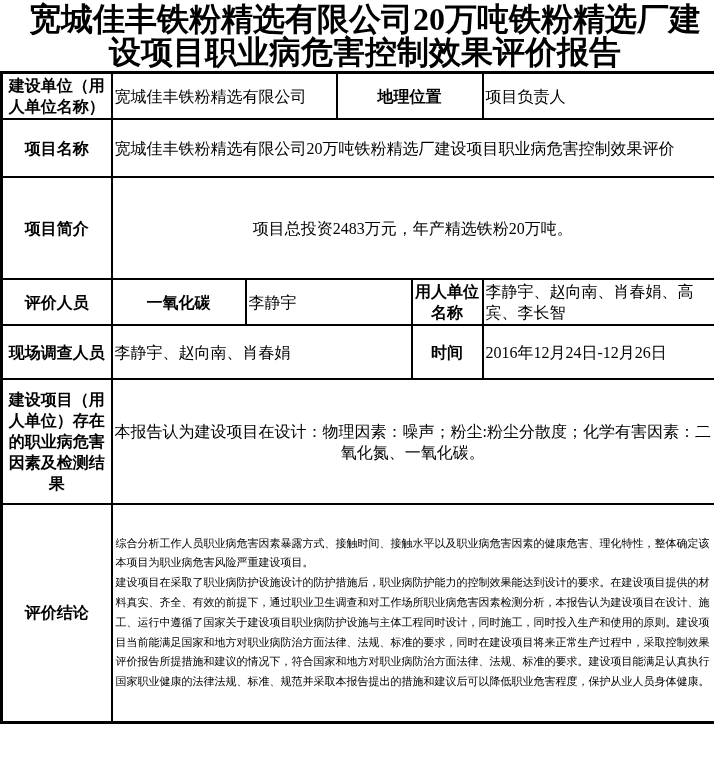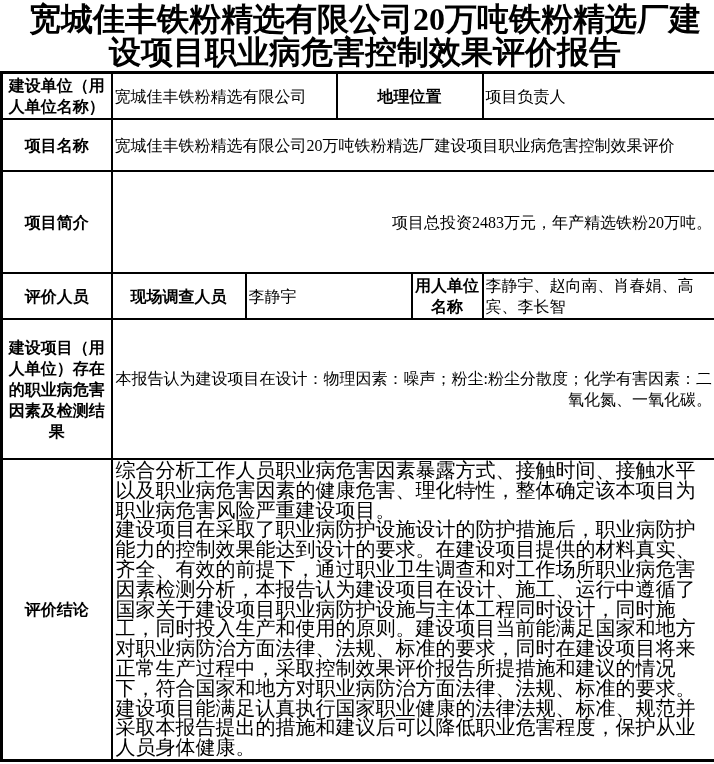--- a/index.html
+++ b/index.html
@@ -40,30 +40,30 @@
     overflow: hidden;
     word-break: break-all;
   }
   td.lbl {
     font-weight: bold;
     text-align: center;
   }
   td.val {
   }
   td.val-left {
-    text-align: right;
+    text-align: center;
     padding-left: 1px;
   }
   td.conclusion-cell {
     vertical-align: middle;
     padding: 1px 3px;
   }
   .conclusion-cell p {
     margin: 0;
-    font-size: 20px;
+    font-size: 11px;
     line-height: 19.8px;
     text-align: left;
   }
 </style>
 </head>
 <body>
 
 <div class="page">
 
   <h1 class="doc-title">宽城佳丰铁粉精选有限公司20万吨铁粉精选厂建设项目职业病危害控制效果评价报告</h1>
@@ -79,40 +79,46 @@
     </colgroup>
 
     <tbody>
         <tr style="height:33px">
       <td class="lbl">建设单位（用人单位名称）</td>
       <td class="val" colspan="2">宽城佳丰铁粉精选有限公司</td>
       <td class="lbl" colspan="2">地理位置</td>
       <td class="val">项目负责人</td>
     </tr>
 
-    <tr style="height:52px">
+    <tr style="height:58px">
       <td class="lbl">项目名称</td>
       <td class="val" colspan="5">宽城佳丰铁粉精选有限公司20万吨铁粉精选厂建设项目职业病危害控制效果评价</td>
     </tr>
 
     <tr style="height:102px">
       <td class="lbl">项目简介</td>
       <td class="val-left" colspan="5">项目总投资2483万元，年产精选铁粉20万吨。</td>
     </tr>
 
     <tr style="height:45px">
       <td class="lbl">评价人员</td>
-      <td class="lbl">现场调查人员</td>
+      <td class="lbl">一氧化碳</td>
       <td class="val" colspan="2">李静宇</td>
       <td class="lbl">用人单位名称</td>
       <td class="val">李静宇、赵向南、肖春娟、高宾、李长智</td>
     </tr>
 
+    <tr style="height:54px">
+      <td class="lbl">现场调查人员</td>
+      <td class="val" colspan="3">李静宇、赵向南、肖春娟</td>
+      <td class="lbl">时间</td>
+      <td class="val">2016年12月24日-12月26日</td>
+    </tr>
 
-    <tr style="height:140px">
+    <tr style="height:125px">
       <td class="lbl">建设项目（用人单位）存在的职业病危害因素及检测结果</td>
       <td class="val-left" colspan="5">本报告认为建设项目在设计：物理因素：噪声；粉尘:粉尘分散度；化学有害因素：二氧化氮、一氧化碳。</td>
     </tr>
 
     <tr style="height:218px">
       <td class="lbl">评价结论</td>
       <td class="conclusion-cell" colspan="5">
         <p>综合分析工作人员职业病危害因素暴露方式、接触时间、接触水平以及职业病危害因素的健康危害、理化特性，整体确定该本项目为职业病危害风险严重建设项目。</p>
         <p>建设项目在采取了职业病防护设施设计的防护措施后，职业病防护能力的控制效果能达到设计的要求。在建设项目提供的材料真实、齐全、有效的前提下，通过职业卫生调查和对工作场所职业病危害因素检测分析，本报告认为建设项目在设计、施工、运行中遵循了国家关于建设项目职业病防护设施与主体工程同时设计，同时施工，同时投入生产和使用的原则。建设项目当前能满足国家和地方对职业病防治方面法律、法规、标准的要求，同时在建设项目将来正常生产过程中，采取控制效果评价报告所提措施和建议的情况下，符合国家和地方对职业病防治方面法律、法规、标准的要求。建设项目能满足认真执行国家职业健康的法律法规、标准、规范并采取本报告提出的措施和建议后可以降低职业危害程度，保护从业人员身体健康。</p>
       </td>

